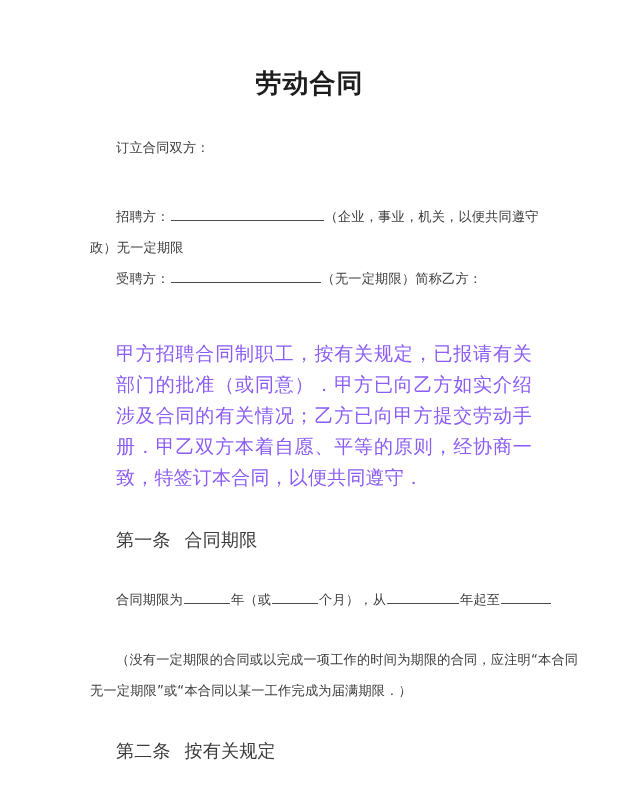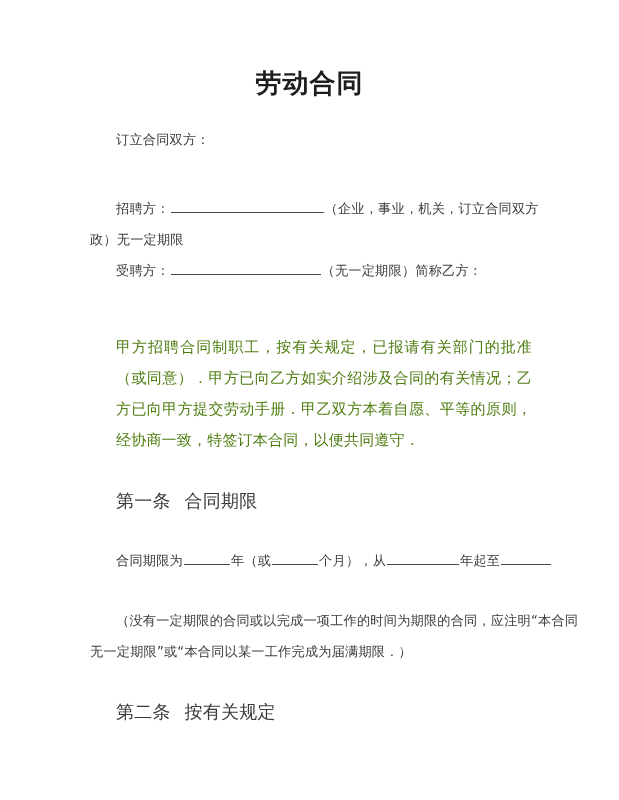--- a/index.html
+++ b/index.html
@@ -29,37 +29,38 @@
     width: 619px;
     text-align: center;
     font-size: 26px;
     font-weight: bold;
     letter-spacing: 1px;
     color: #1d1d1d;
   }
   .body-block {
     position: absolute;
     left: 90px;
-    top: 124px;
+    top: 132px;
     width: 442px;
   }
   .line {
     font-size: 13.2px;
     line-height: 31px;
     color: #3b3b3b;
     letter-spacing: 0.2px;
     white-space: nowrap;
   }
   .para {
-    font-size: 15px;
+    font-size: 19px;
     line-height: 31px;
-    color: #4d7c0f;
+    color: #8b5cf6;
     letter-spacing: 0.2px;
     text-align: justify;
     text-justify: inter-ideograph;
+    font-family: Liberation Mono, monospace;
   }
   .indent { padding-left: 26px; }
   .gap-md { height: 29px; }
   .gap-lg { height: 38px; }
   .gap-xl { height: 46px; }
   .blank {
     display: inline-block;
     border-bottom: 1px solid #4a4a4a;
     vertical-align: baseline;
     height: 13px;
@@ -89,21 +90,21 @@
 
   <div class="doc-title">劳动合同</div>
 
   <div class="body-block">
 
     <div class="line indent">订立合同双方：</div>
 
     <div class="gap-lg"></div>
 
     <div class="line indent">
-      <span>招聘方：</span><span class="blank b-name"></span><span>（企业，事业，机关，订立合同双方</span>
+      <span>招聘方：</span><span class="blank b-name"></span><span>（企业，事业，机关，以便共同遵守</span>
     </div>
 
     <div class="line">政）无一定期限</div>
 
     <div class="line indent">
       <span>受聘方：</span><span class="blank b-name2"></span><span>（无一定期限）简称乙方：</span>
     </div>
 
     <div class="gap-xl"></div>
 

